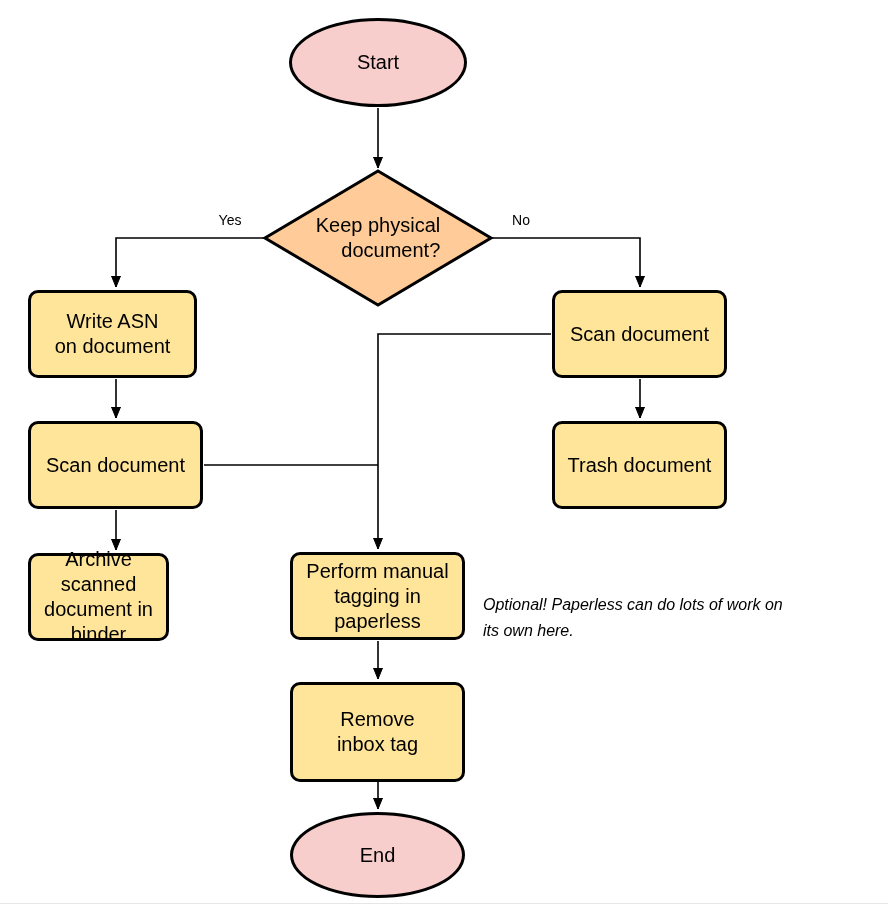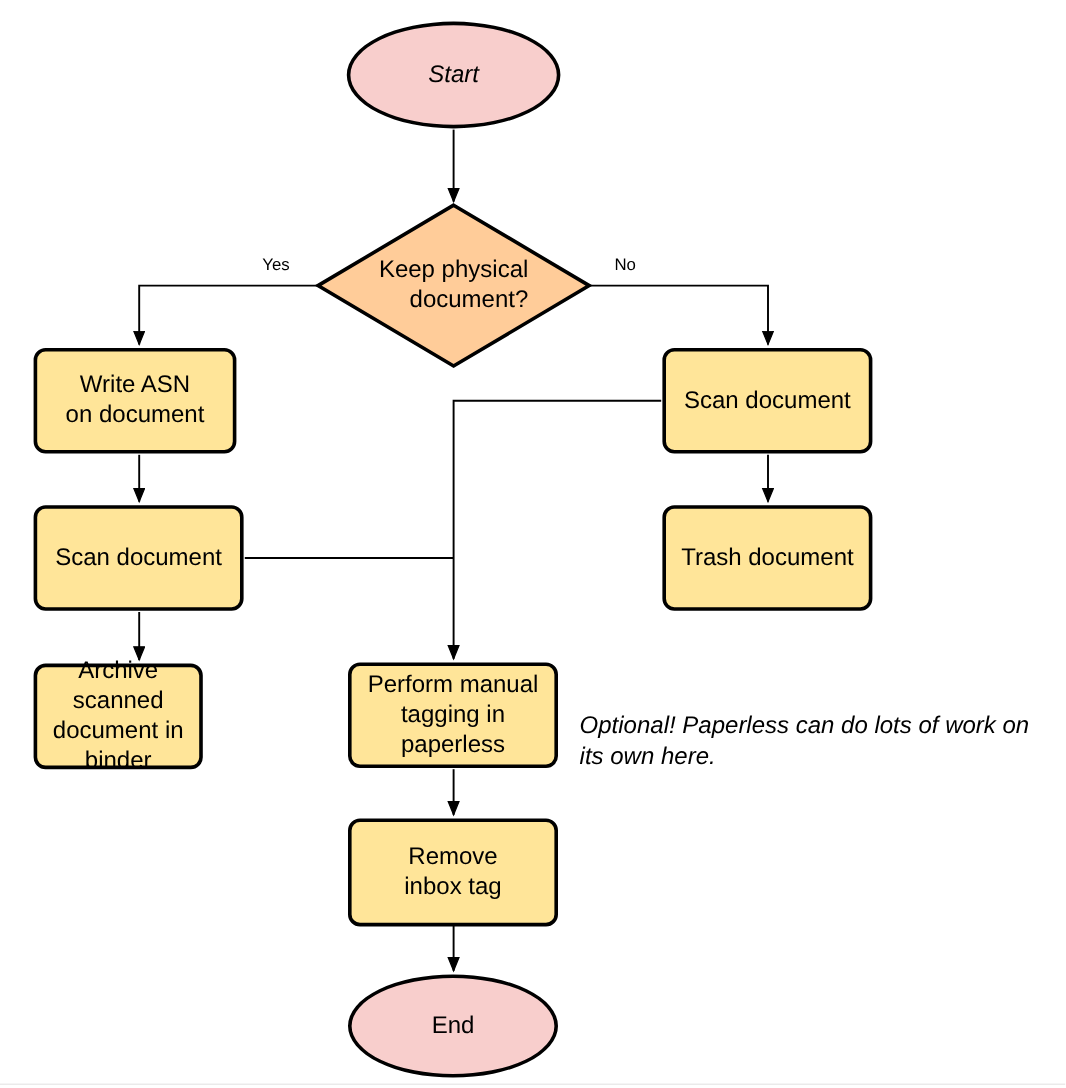--- a/index.html
+++ b/index.html
@@ -64,21 +64,21 @@
     white-space: pre-line;
   }
   .edge-label {
     position: absolute;
     font-size: 14px;
     line-height: 22px;
     text-align: center;
   }
   .note {
     position: absolute;
-    font-size: 20px;
+    font-size: 16px;
     line-height: 26px;
     font-style: italic;
     white-space: pre-line;
     text-align: left;
   }
   .bottom-divider {
     position: absolute;
     left: 0;
     top: 903px;
     width: 888px;
@@ -114,21 +114,21 @@
 
     <path class="wire" d="M640,379 V418" marker-end="url(#arrow)"></path>
 
     <path class="wire" d="M378,641 V679" marker-end="url(#arrow)"></path>
 
     <path class="wire" d="M378,771 V809" marker-end="url(#arrow)"></path>
 
     <polygon class="diamond" points="378,171 491,238 378,305 265,238"></polygon>
   </svg>
 
-  <div class="node terminal" style="left:289px; top:18px; width:178px; height:89px;font-style:italic;">Start</div>
+  <div class="node terminal" style="left:289px; top:18px; width:178px; height:89px;">Start</div>
 
   <div class="node terminal" style="left:290px; top:812px; width:175px; height:86px;">End</div>
 
   <div class="decision-label" style="left:298px; top:213px; width:160px; height:50px;">Keep physical
 document?</div>
 
   <div class="node process" style="left:28px; top:290px; width:169px; height:88px;">Write ASN
 on document</div>
 
   <div class="node process" style="left:28px; top:421px; width:175px; height:88px;">Scan document</div>
@@ -138,21 +138,21 @@
 binder</div>
 
   <div class="node process" style="left:552px; top:290px; width:175px; height:88px;">Scan document</div>
 
   <div class="node process" style="left:552px; top:421px; width:175px; height:88px;">Trash document</div>
 
   <div class="node process" style="left:290px; top:552px; width:175px; height:88px;">Perform manual
 tagging in
 paperless</div>
 
-  <div class="node process" style="left:290px; top:682px; width:175px; height:90px;">Remove
+  <div class="node process" style="left:290px; top:682px; width:175px; height:100px;">Remove
 inbox tag</div>
 
   <div class="edge-label" style="left:205px; top:209px; width:50px;">Yes</div>
 
   <div class="edge-label" style="left:496px; top:209px; width:50px;">No</div>
 
   <div class="note" style="left:483px; top:592px; width:402px;">Optional! Paperless can do lots of work on
 its own here.</div>
 
   <div class="bottom-divider"></div>

